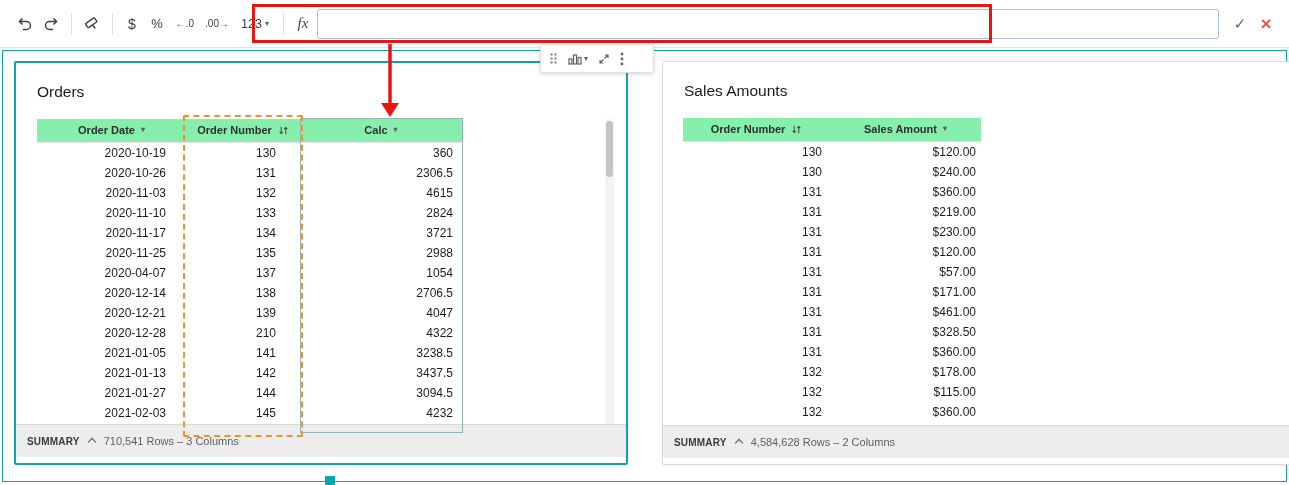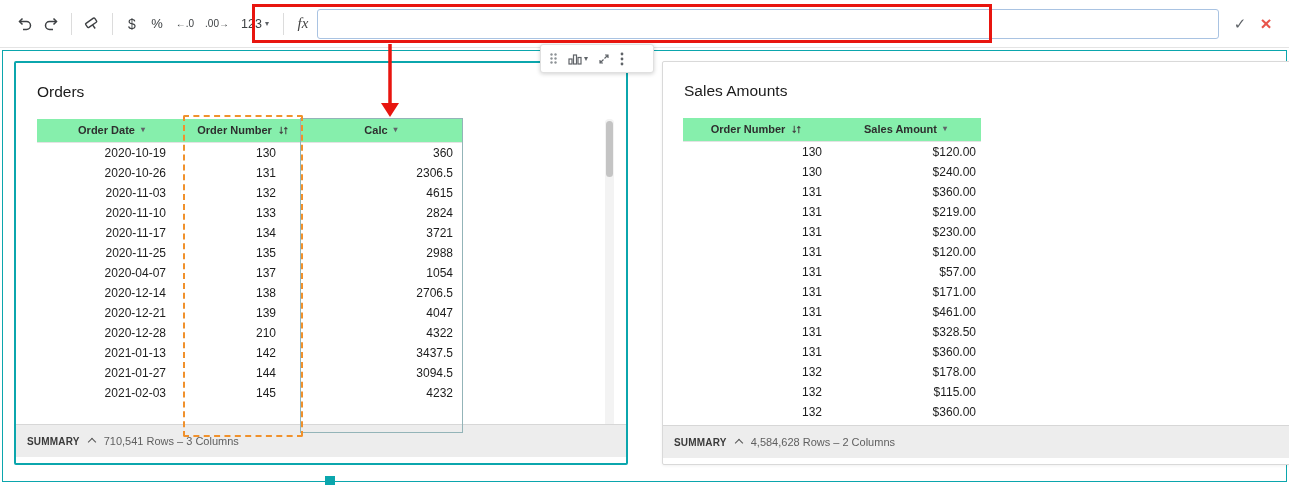--- a/index.html
+++ b/index.html
@@ -280,20 +280,25 @@
             <td>2020-12-21</td>
             <td>139</td>
             <td>4047</td>
           </tr>
           <tr>
             <td>2020-12-28</td>
             <td>210</td>
             <td>4322</td>
           </tr>
           <tr>
+            <td>2021-01-05</td>
+            <td>141</td>
+            <td>3238.5</td>
+          </tr>
+          <tr>
             <td>2021-01-13</td>
             <td>142</td>
             <td>3437.5</td>
           </tr>
           <tr>
             <td>2021-01-27</td>
             <td>144</td>
             <td>3094.5</td>
           </tr>
           <tr>

